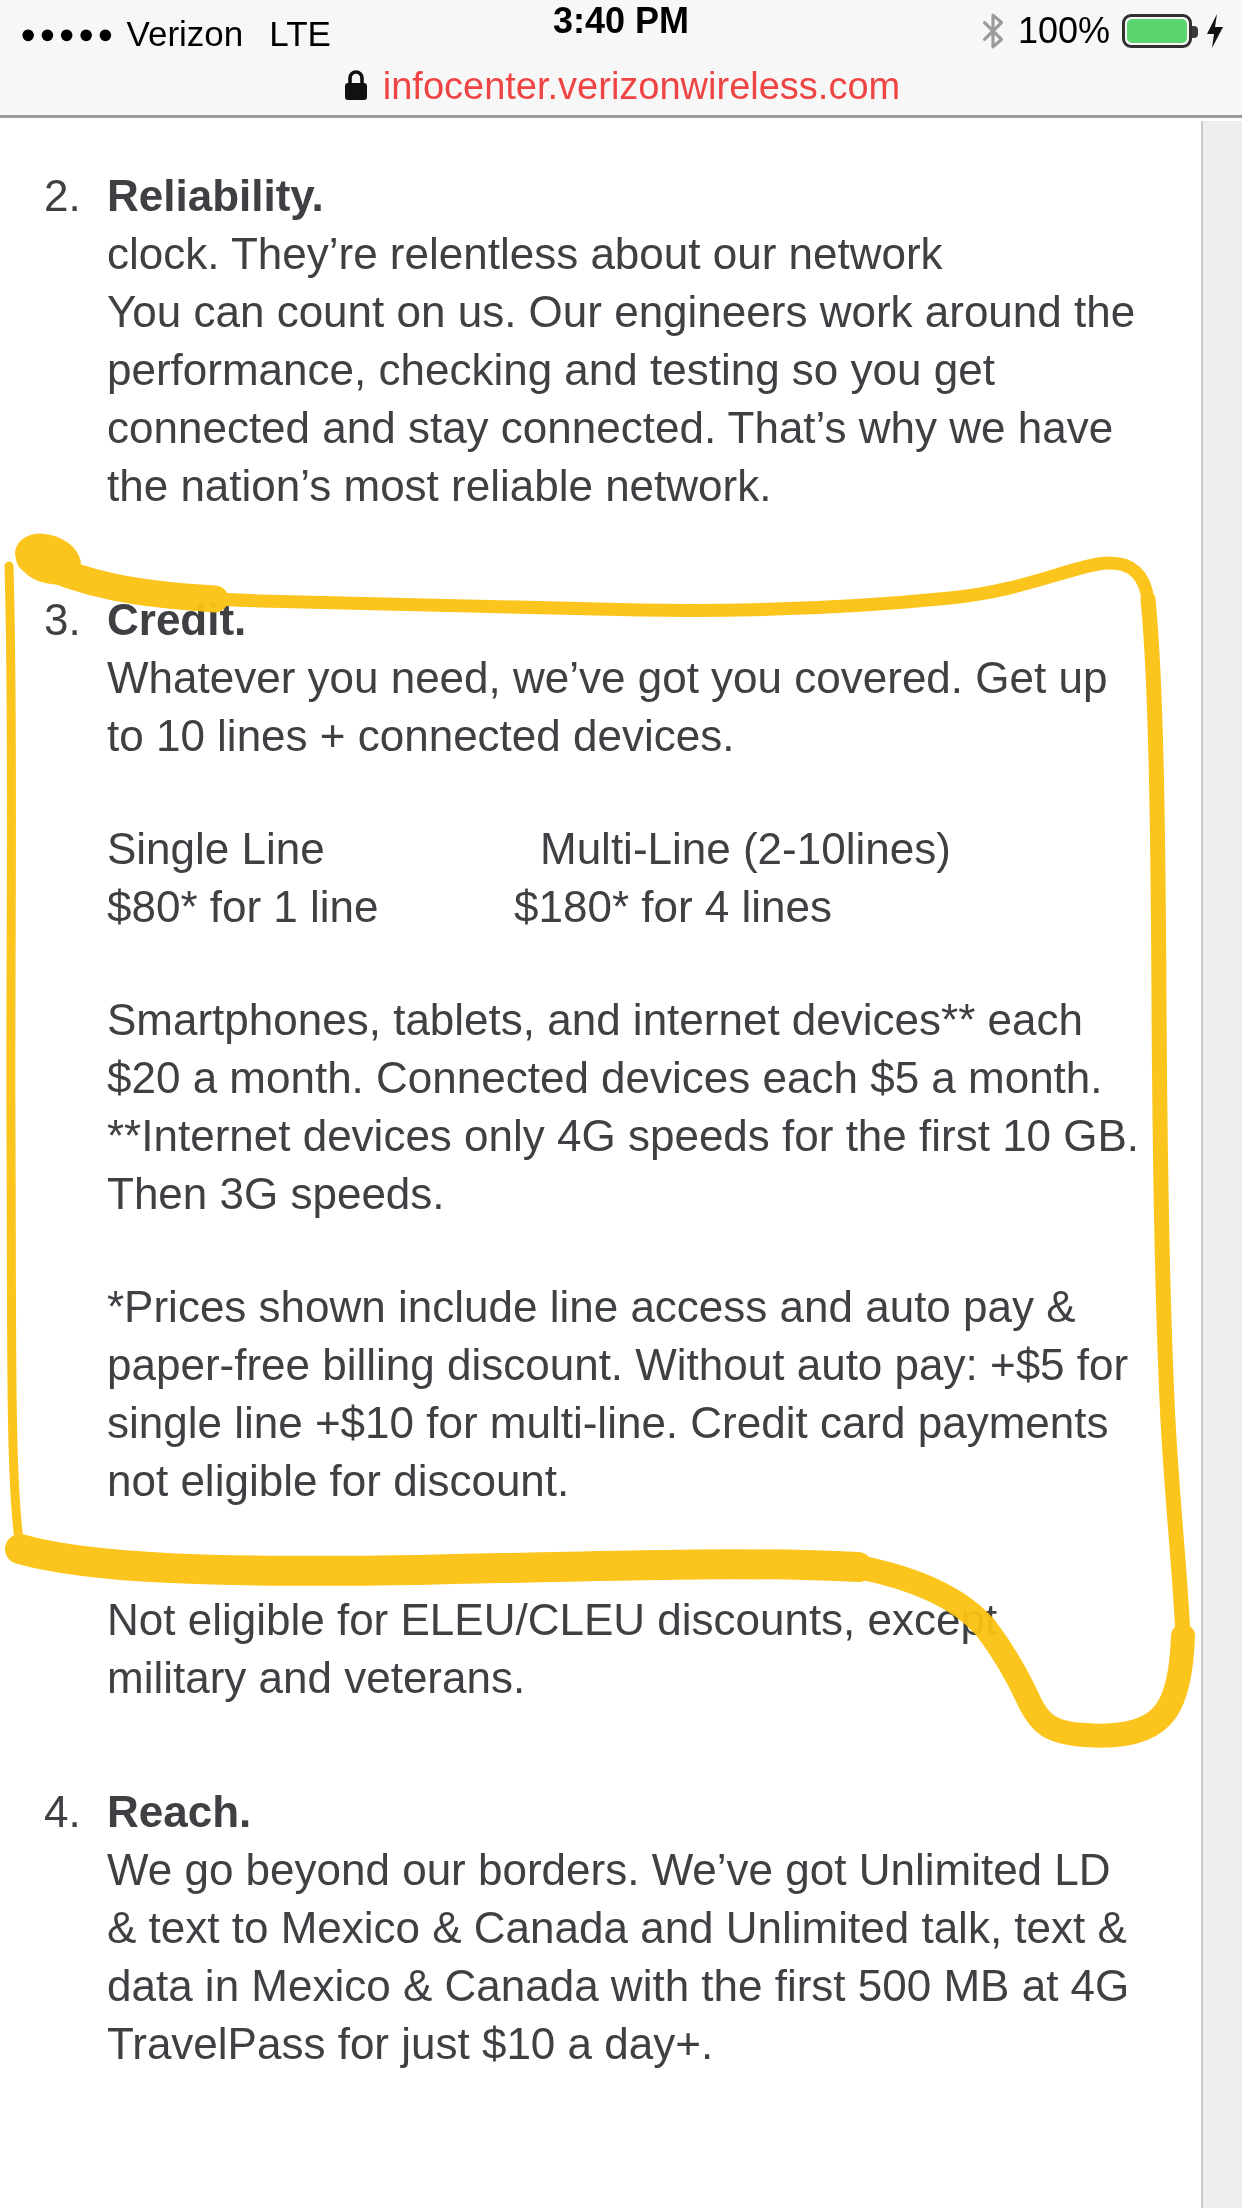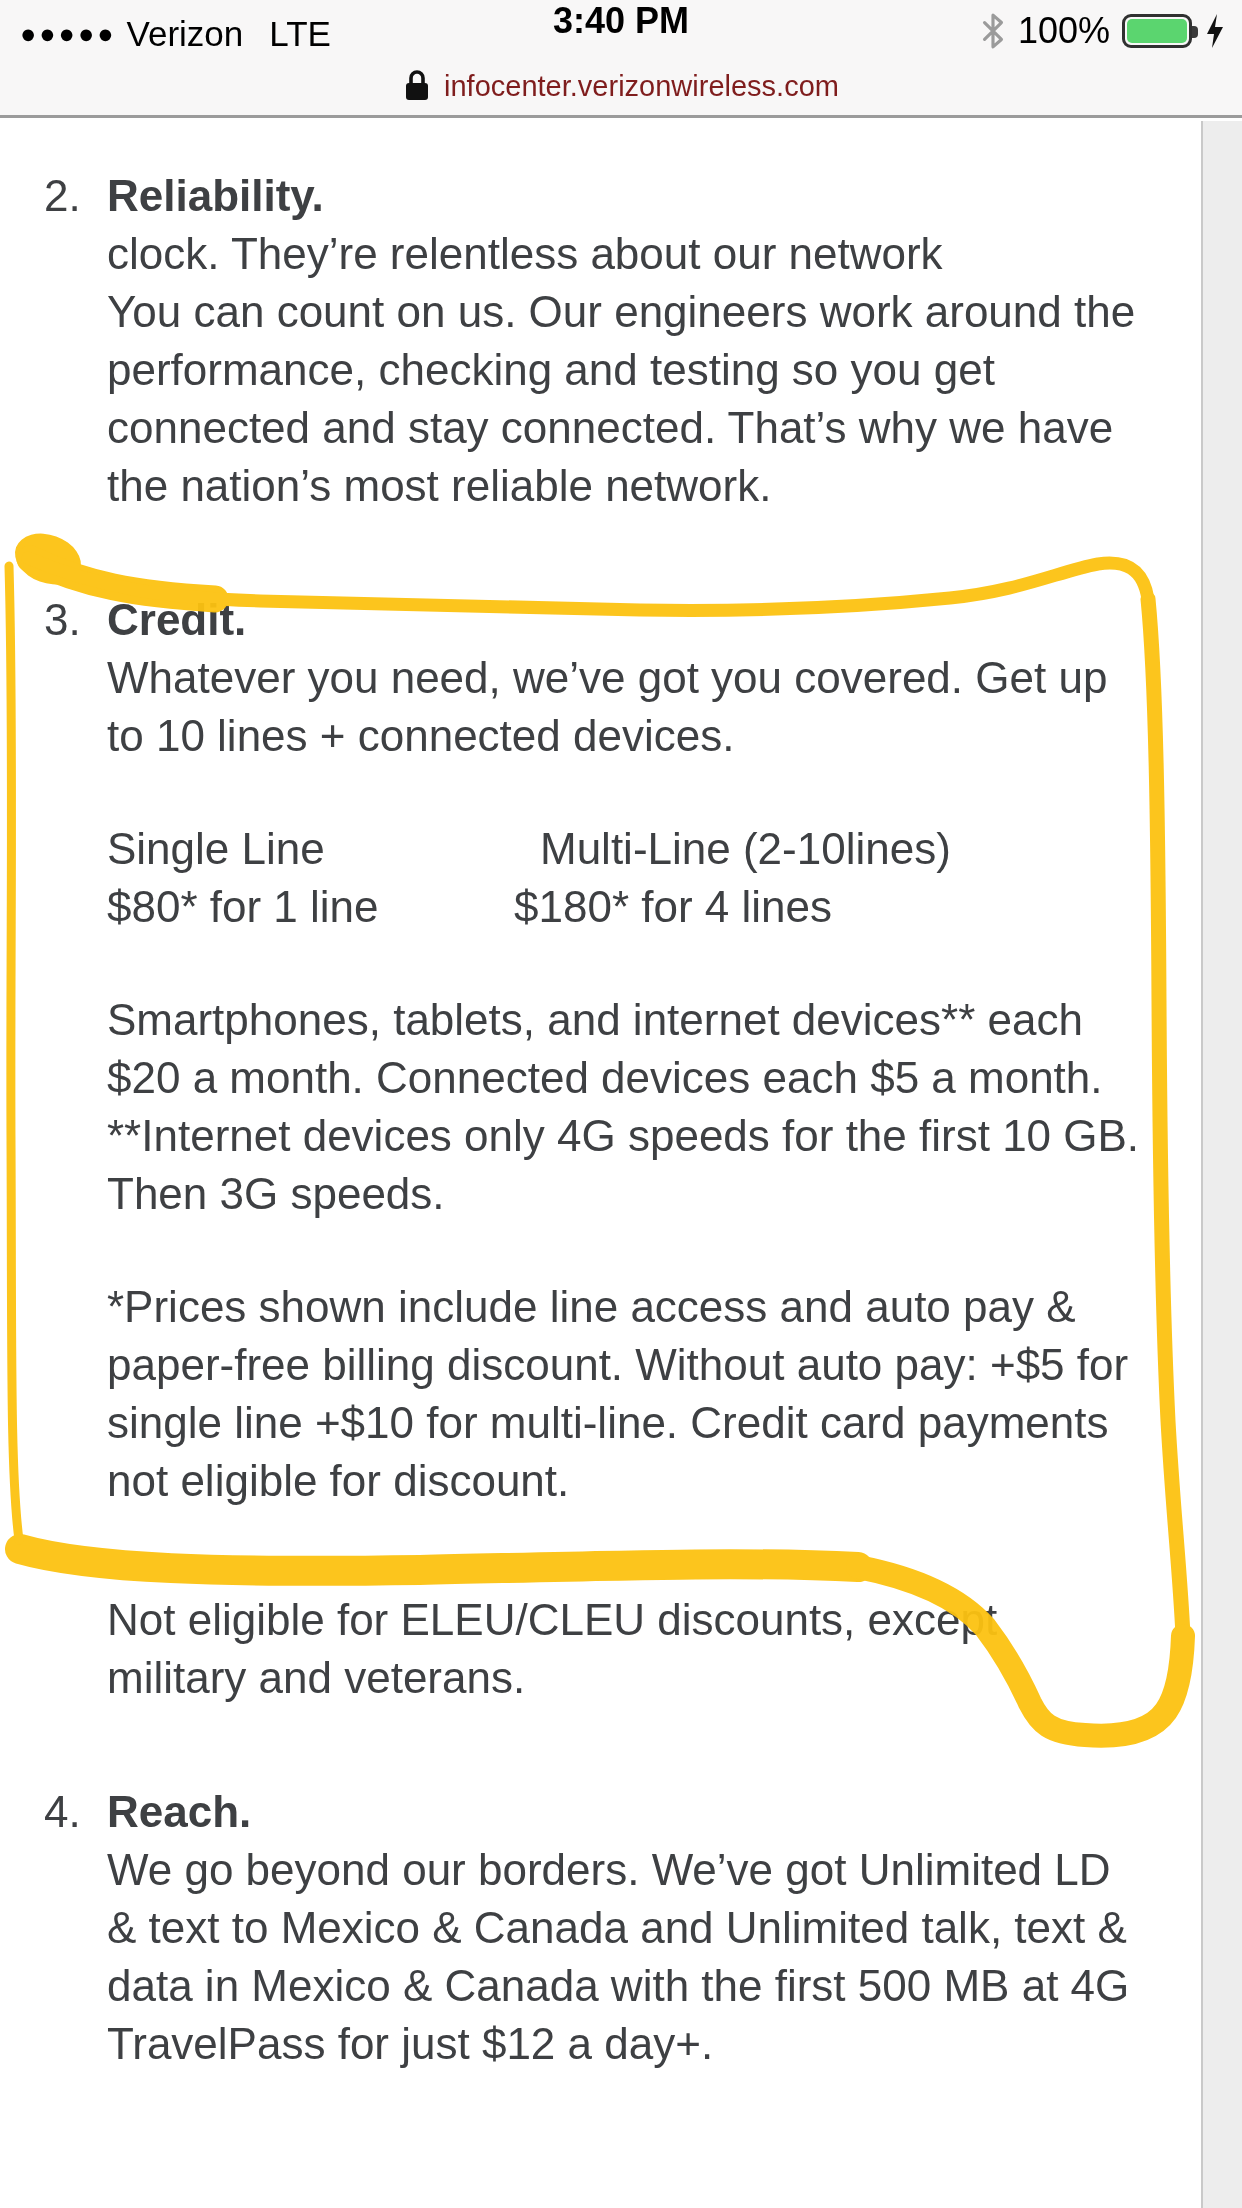--- a/index.html
+++ b/index.html
@@ -30,21 +30,21 @@
   .batt-pct{font-size:36px;color:#000;}
   .battery{position:relative;width:70px;height:34px;border:3px solid #303030;border-radius:9px;box-sizing:border-box;}
   .battery .fill{position:absolute;inset:2px;border-radius:5px;}
   .battery .nub{position:absolute;right:-9px;top:9px;width:6px;height:12px;background:#3a3a3a;border-radius:0 4px 4px 0;}
   .bolt{width:22px;height:36px;}
 
   .url-bar{
     position:absolute;left:0;top:58px;width:100%;height:56px;
     display:flex;align-items:center;justify-content:center;gap:13px;
   }
-  .url-domain{font-size:29px;color:#7f1d1d;}
+  .url-domain{font-size:38px;color:#ef4444;}
 
   
   #content{
     position:absolute;top:121px;left:0;width:1242px;height:2087px;
     background:#fff;
   }
   #gutter{
     position:absolute;top:0;right:0;width:41px;height:100%;
     background:#ededed;border-left:2px solid #c9c9c9;box-sizing:border-box;
   }
@@ -161,21 +161,21 @@
           </div>
         </section>
         <section class="list-section">
           <span class="sec-num">4.</span>
           <h2 class="sec-title">Reach.</h2>
           <div class="sec-body">
             <div class="para">
               <div class="line">We go beyond our borders. We’ve got Unlimited LD</div>
               <div class="line">&amp; text to Mexico &amp; Canada and Unlimited talk, text &amp;</div>
               <div class="line">data in Mexico &amp; Canada with the first 500 MB at 4G</div>
-              <div class="line">TravelPass for just $12 a day+.</div>
+              <div class="line">TravelPass for just $10 a day+.</div>
             </div>
           </div>
         </section>
       </div>
 
     <svg id="marker" viewBox="0 0 1242 2087">
       <g stroke="#fcc211" fill="none" stroke-linecap="round" opacity="0.95">
 
         <ellipse cx="48" cy="438" rx="34" ry="24" fill="#fcc211" stroke="none" transform="rotate(20 48 438)"></ellipse>
 

